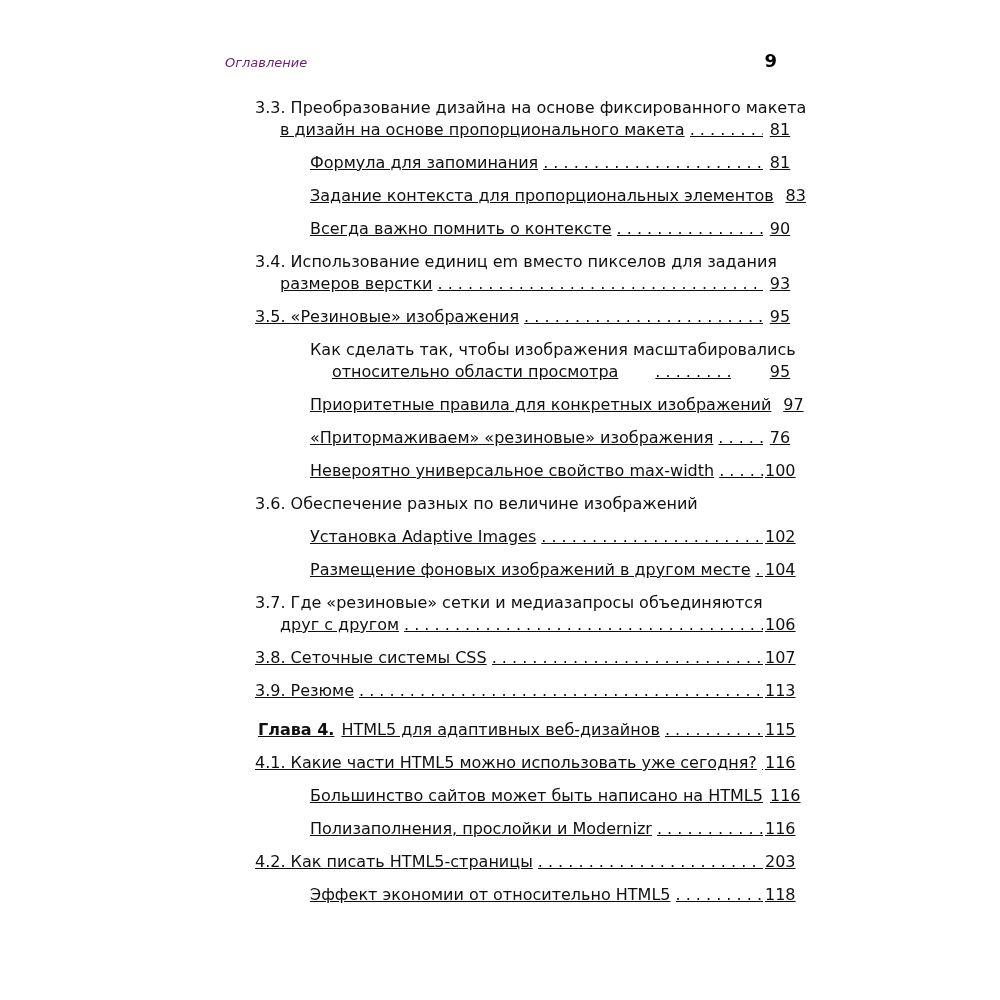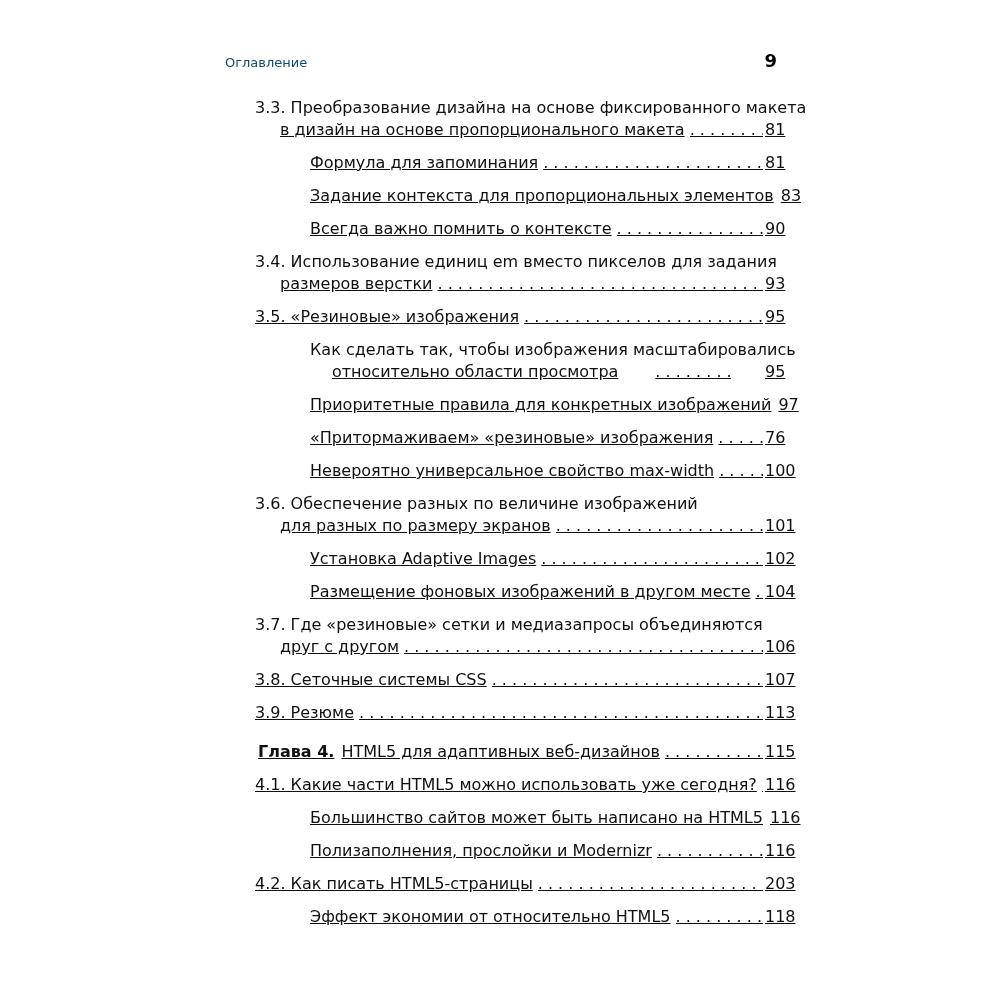--- a/index.html
+++ b/index.html
@@ -14,41 +14,41 @@
     width: 1000px; height: 1000px;
     padding: 50px 205px 0 225px; 
     background: #fff;
   }
   .header-row {
     display: flex;
     justify-content: space-between;
     align-items: baseline;
     margin-bottom: 26px;
   }
-  .running-head { font-size: 13px; color: #0c4a6e; }
+  .running-head { font-size: 13px; color: #701a75; font-style: italic; }
   .pagenum-top { font-size: 18px; font-weight: bold; padding-right: 18px; color: #000; }
 
   .toc { font-size: 16px; }
   .entry { margin-bottom: 11px; }
   .entry .line { line-height: 22px; }
   .entry .line.last { display: flex; text-decoration: underline; }
   .txt { white-space: nowrap; }
   .prefix { font-weight: bold; white-space: nowrap; margin-right: 7px; }
   .leader {
     flex: 1 1 auto;
     overflow: hidden;
     white-space: nowrap;
     margin-left: 5px;
     margin-right: 2px;
     color: #101010;
   }
   .leader::after {
     content: ". . . . . . . . . . . . . . . . . . . . . . . . . . . . . . . . . . . . . . . . . . . . . . . . . . . . . . . . . . . . . . . . . . . . . . . .";
   }
-  .page-num { min-width: 30px; text-align: left; white-space: nowrap; }
+  .page-num { min-width: 30px; text-align: center; white-space: nowrap; }
 
   
   .entry.section { padding-left: 30px; }
   .entry.sub     { padding-left: 85px; }
   .entry.chapter { padding-left: 0; margin-top: 17px; margin-left: 33px; }
   .entry.section .cont { padding-left: 25px; }
   .entry.sub .cont     { padding-left: 22px; gap: 32px; }
 </style>
 </head>
 <body>
@@ -127,25 +127,20 @@
       </div>
       <div class="entry sub">
         <div class="line last">
           <span class="txt">Невероятно универсальное свойство max-width</span>
           <span class="leader"></span>
           <span class="page-num">100</span>
         </div>
       </div>
       <div class="entry section">
         <div class="line"><span class="txt">3.6. Обеспечение разных по величине изображений</span></div>
-        <div class="line last cont">
-          <span class="txt">для разных по размеру экранов</span>
-          <span class="leader"></span>
-          <span class="page-num">101</span>
-        </div>
       </div>
       <div class="entry sub">
         <div class="line last">
           <span class="txt">Установка Adaptive Images</span>
           <span class="leader"></span>
           <span class="page-num">102</span>
         </div>
       </div>
       <div class="entry sub">
         <div class="line last">

